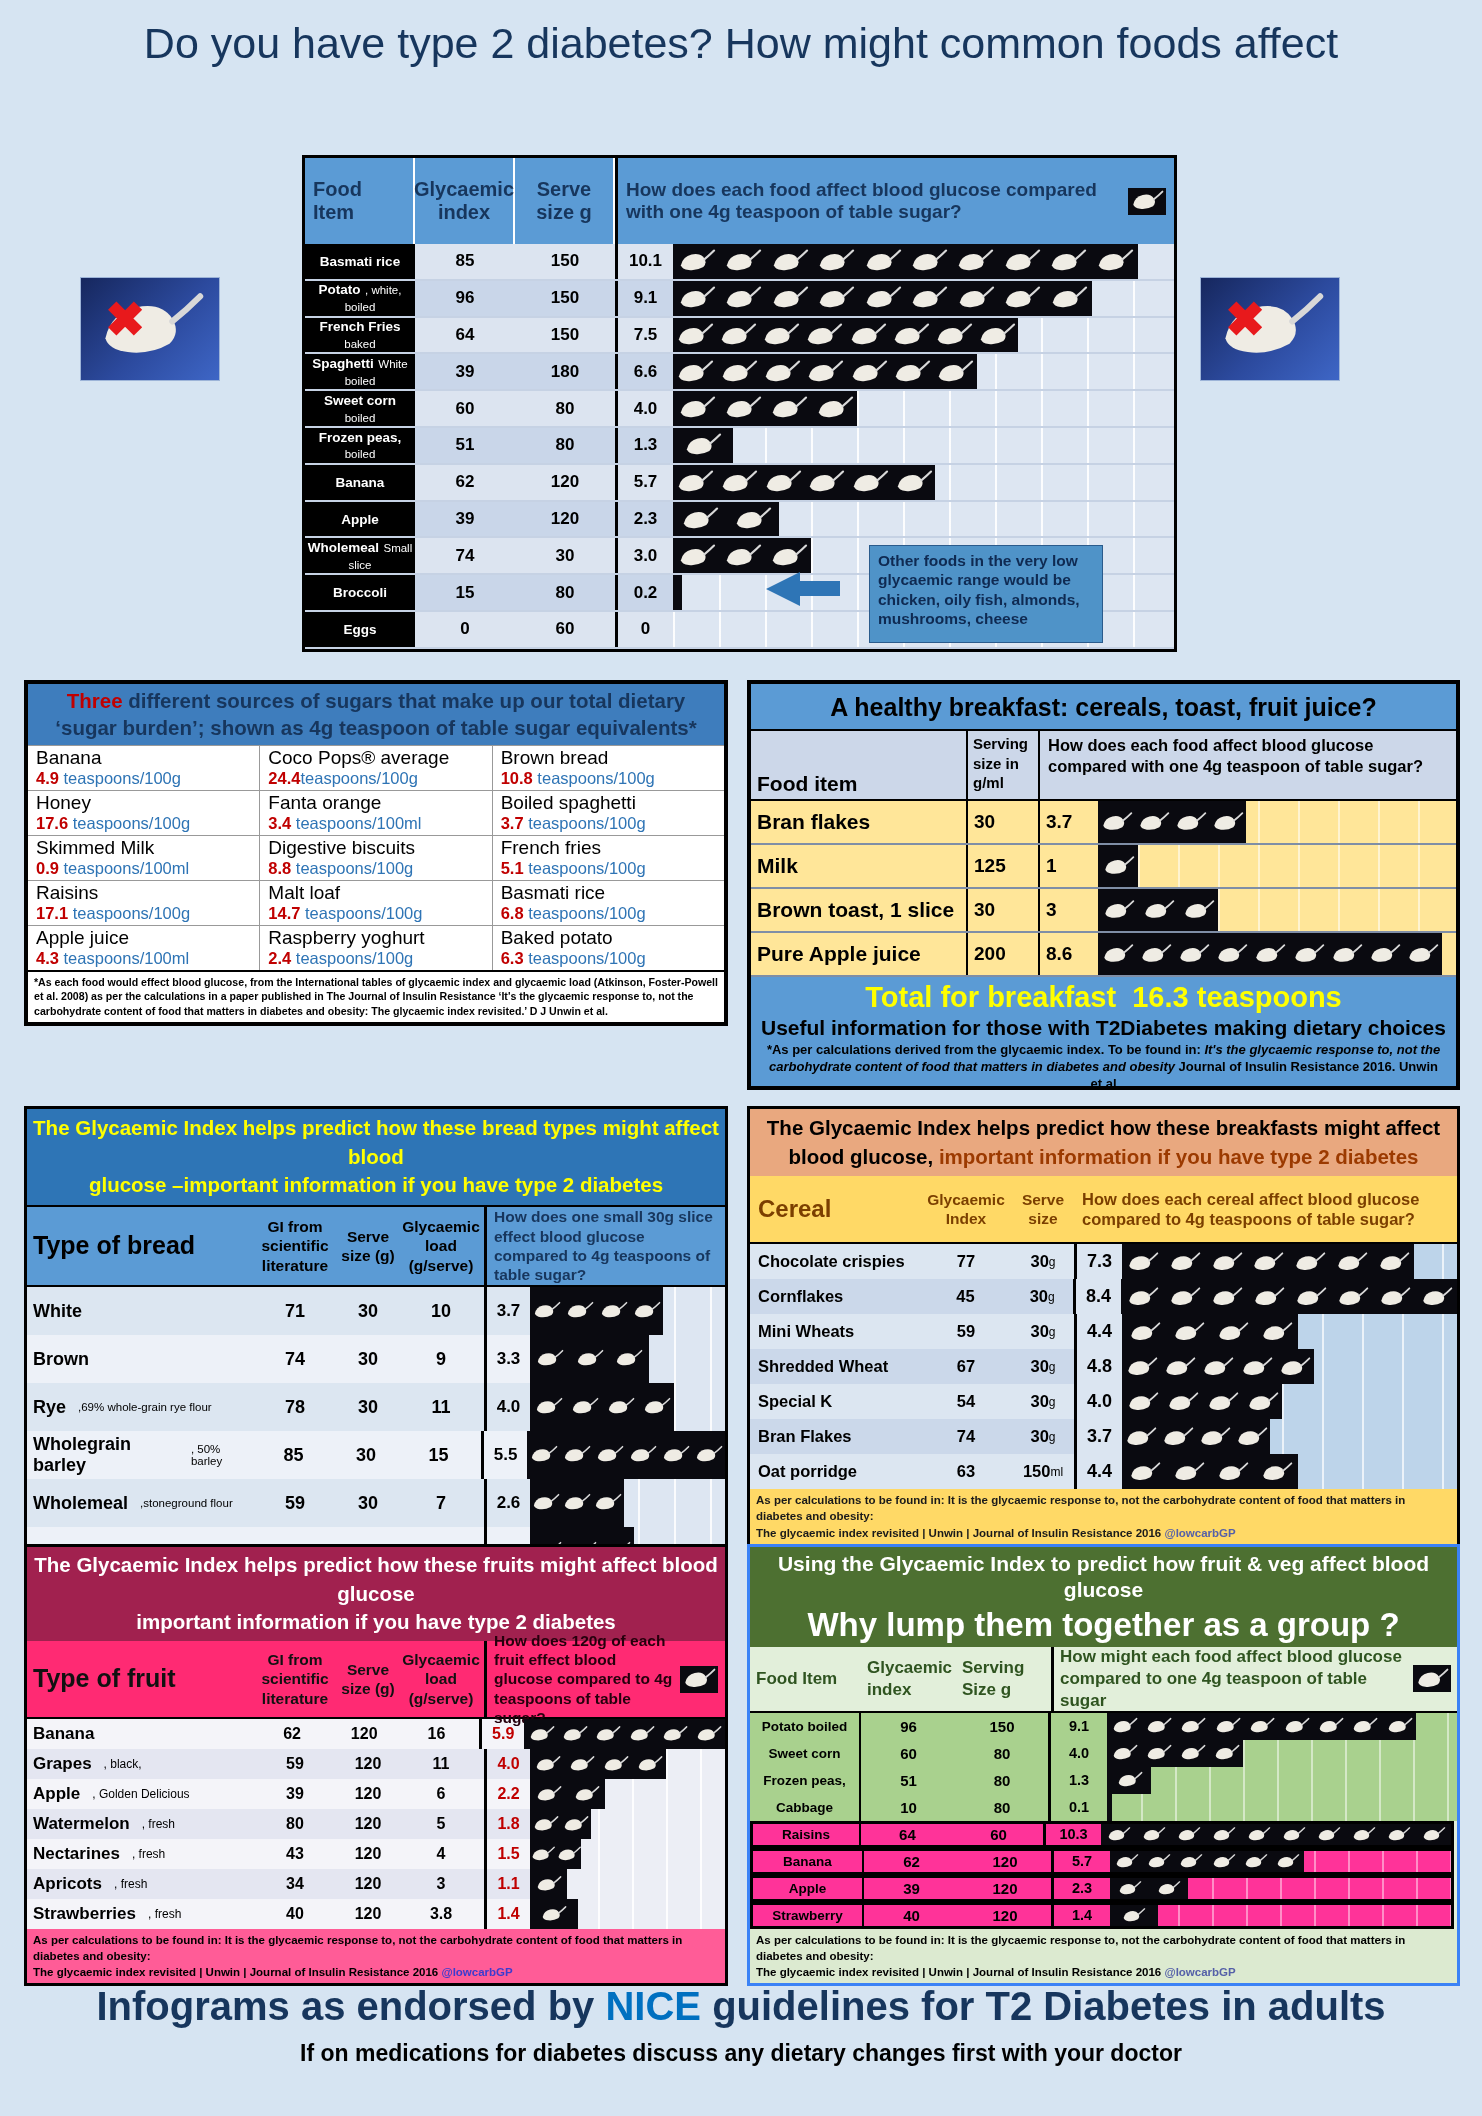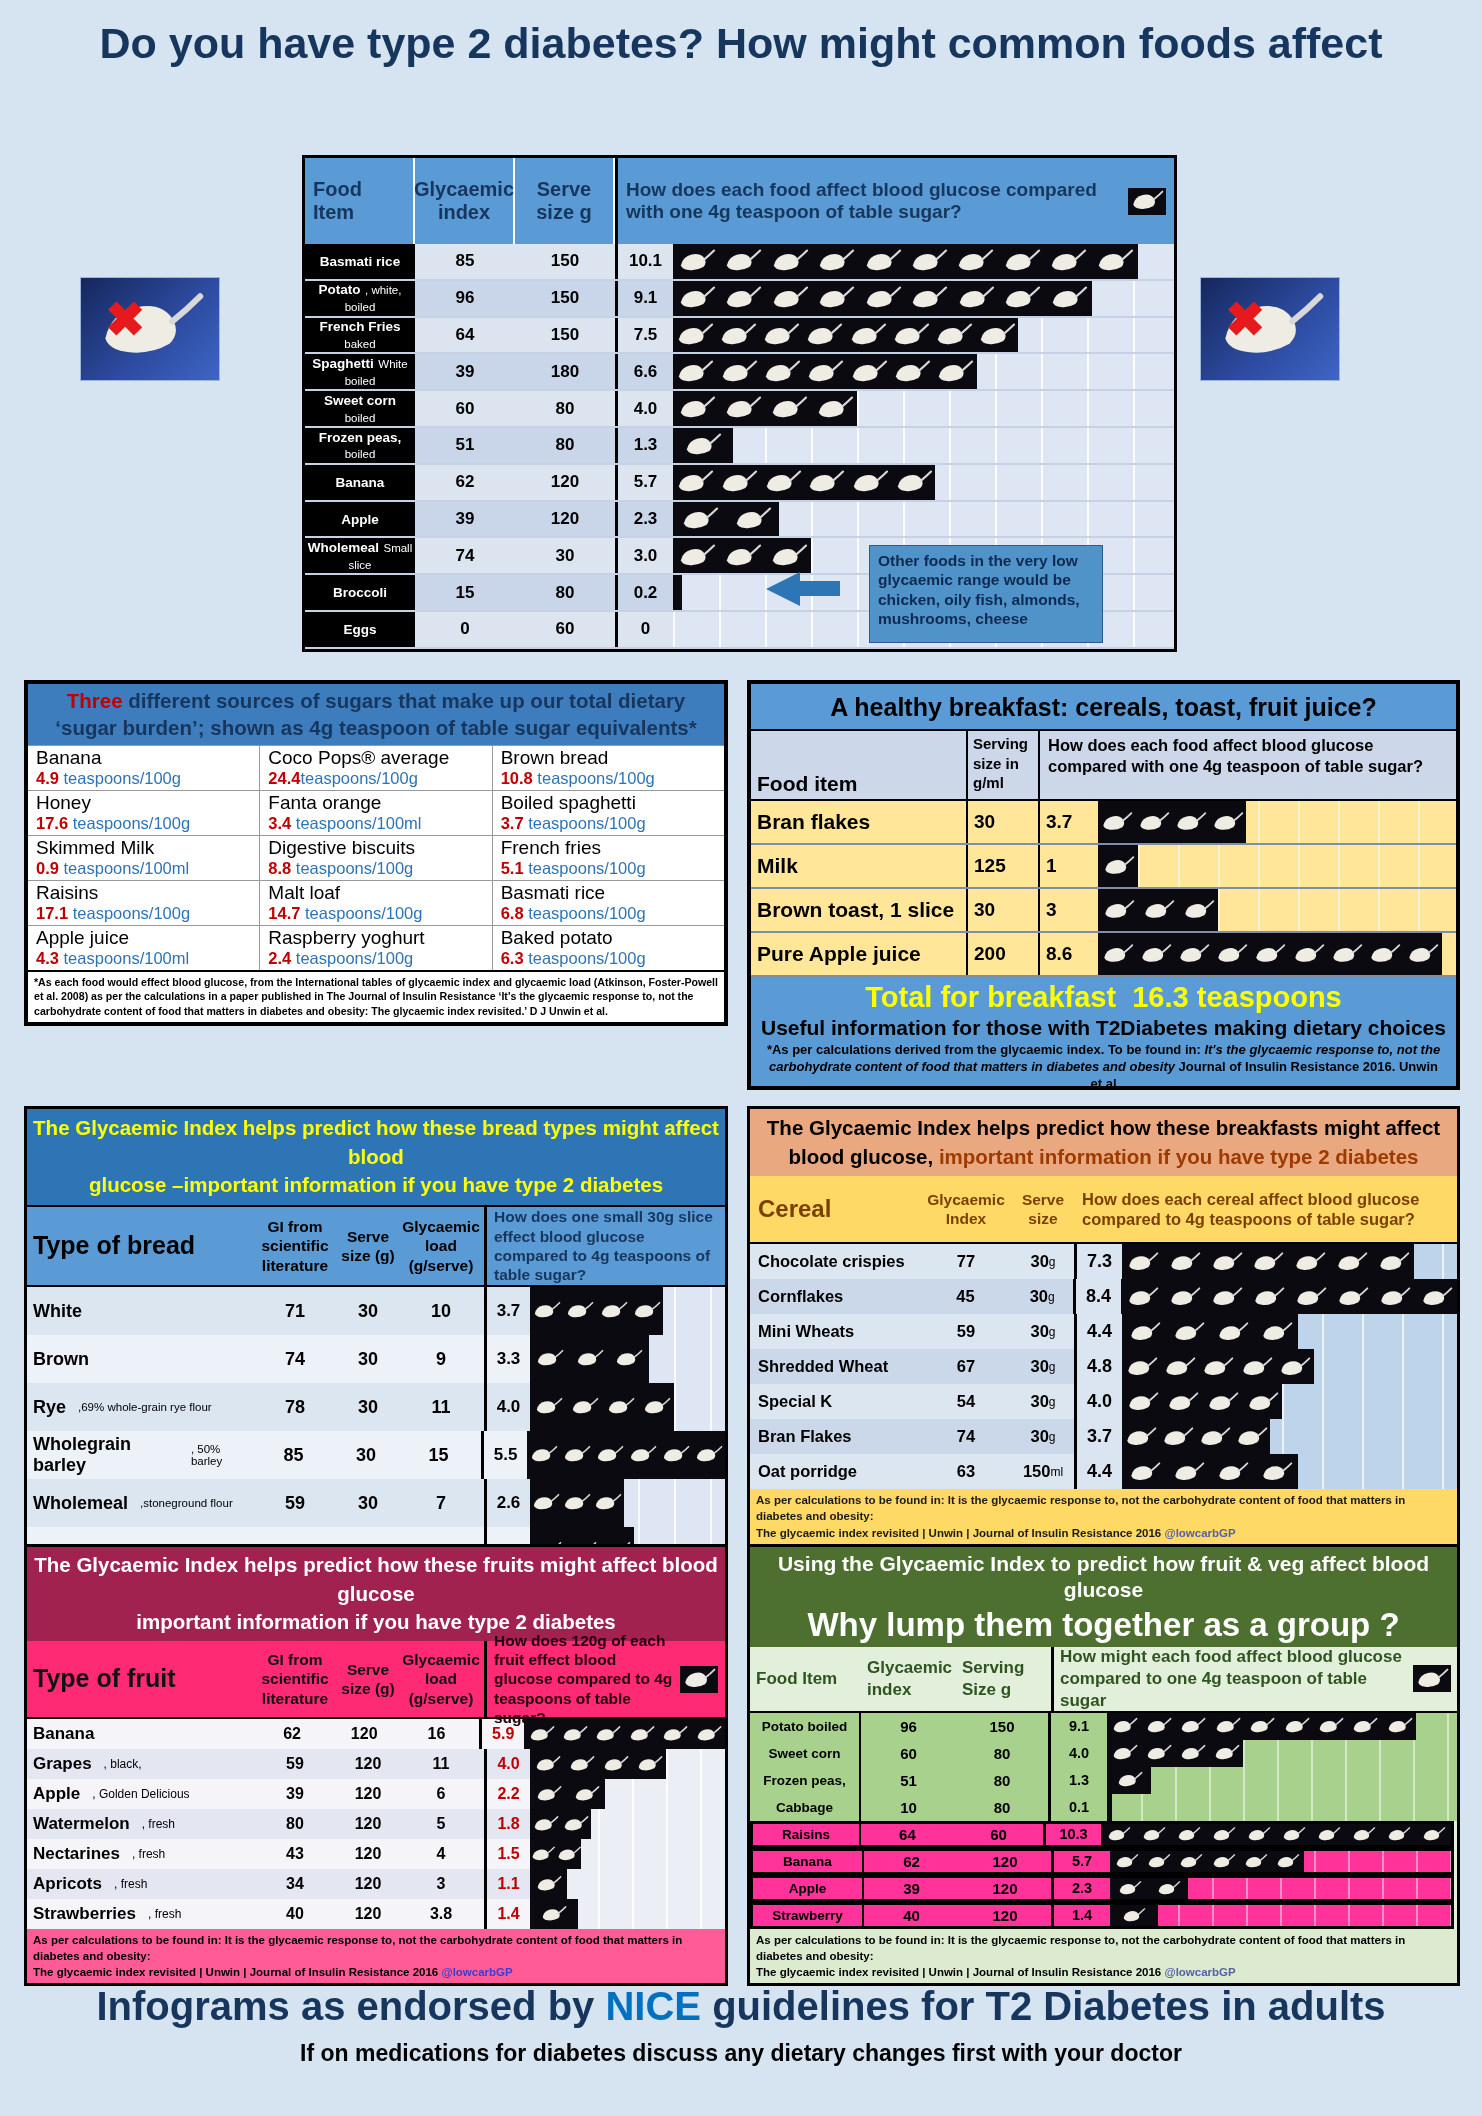--- a/index.html
+++ b/index.html
@@ -1,21 +1,21 @@
 <!DOCTYPE html>
 <html><head>
 <meta charset="utf-8">
 <style>
   *{box-sizing:border-box;margin:0;padding:0}
   html,body{width:1482px;height:2116px}
   body{background:#d6e4f2;font-family:"Liberation Sans",sans-serif;position:relative;overflow:hidden;color:#000}
   .abs{position:absolute}
 
   
-  .page-title{top:16px;left:0;width:100%;text-align:center;color:#17365d;font-weight:bold;font-size:43px;line-height:1.3}
+  .page-title{top:16px;left:0;width:100%;text-align:center;color:#17365d;font-weight:normal;font-size:43px;line-height:1.3}
   .bottom-title{top:1984px;left:0;width:100%;text-align:center;color:#17365d;font-weight:bold;font-size:40px}
   .bottom-title .accent{color:#0070c0}
   .bottom-sub{top:2040px;left:0;width:100%;text-align:center;color:#000;font-weight:bold;font-size:23px}
 
   
   .side-img{top:277px;width:140px;height:104px;background:linear-gradient(135deg,#16275e 0%,#2c4a9e 55%,#3e66c6 100%);display:flex;align-items:center;justify-content:center;border:1px solid #9db4d8}
   .side-img.left{left:80px}.side-img.right{left:1200px}
   .side-img svg{width:112px;height:78px}
   .x-mark{position:absolute;left:24px;top:18px;font-size:48px;font-weight:bold;color:#e8191c;line-height:1}
 
@@ -124,21 +124,21 @@
   .fr-row{display:flex;height:30px}
   .fr-row:nth-child(odd){background:#f4f4f9}.fr-row:nth-child(even){background:#e4e6f1}
   .fr-row .br-name .nm{font-size:17px}.fr-row .br-name .sub{font-size:12px}
   .fr-row .br-gi,.fr-row .br-sv,.fr-row .br-ld{font-size:16px}
   .fr-val{width:46px;border-left:3px solid #000;display:flex;align-items:center;justify-content:center;font-weight:bold;font-size:16px;color:#c00000}
   .fr-bar-cell{flex:1;background-color:#eceef5;background-image:repeating-linear-gradient(90deg,rgba(255,255,255,.9) 0,rgba(255,255,255,.9) 2px,transparent 2px,transparent 34px)}
   .fr-footer{background:#ff5c97;color:#000}
   .fr-footer .handle{color:#3c3ccf}
 
   
-  .fv{left:747px;top:1544px;width:713px;border:3px solid #000000;background:#e2efda}
+  .fv{left:747px;top:1544px;width:713px;border:3px solid #3b82f6;background:#e2efda}
   .fv-title{background:#4d7031;color:#fff;text-align:center;padding:4px 0 2px;line-height:1.25}
   .fv-t1{font-size:21px;font-weight:bold}
   .fv-t2{font-size:33px;font-weight:bold}
   .fv-header{display:flex;background:#e2efda;color:#2f5420;height:66px;border-bottom:2px solid #000}
   .fv-h{font-weight:bold;font-size:17px;display:flex;align-items:center;padding:4px 6px;line-height:1.3}
   .fv-h.f{width:111px}.fv-h.gi{width:95px}.fv-h.sv{width:95px}
   .fv-h.d{flex:1;border-left:3px solid #000}
   .fv-row{display:flex;height:27px}
   .fv-row.veg{background:#a9d18e}.fv-row.fruit{background:#ff3399}
   .fv-name{width:111px;border-right:2.5px solid #000;display:flex;align-items:center;justify-content:center;font-weight:bold;font-size:13.5px}

